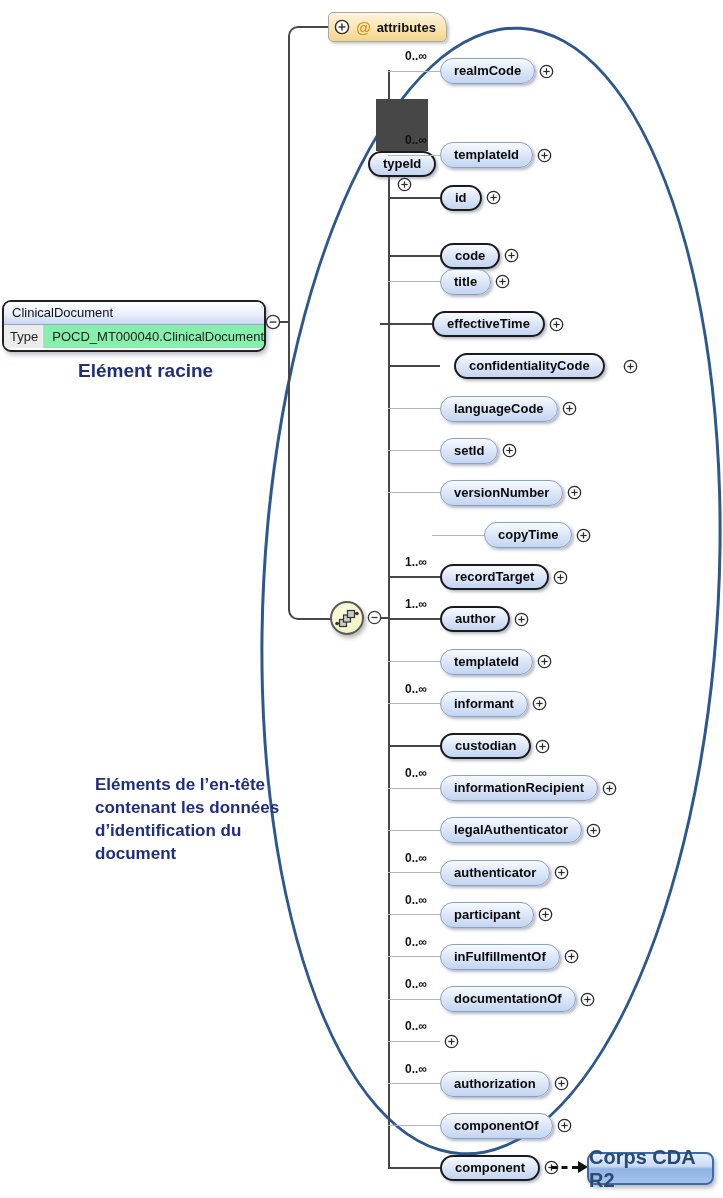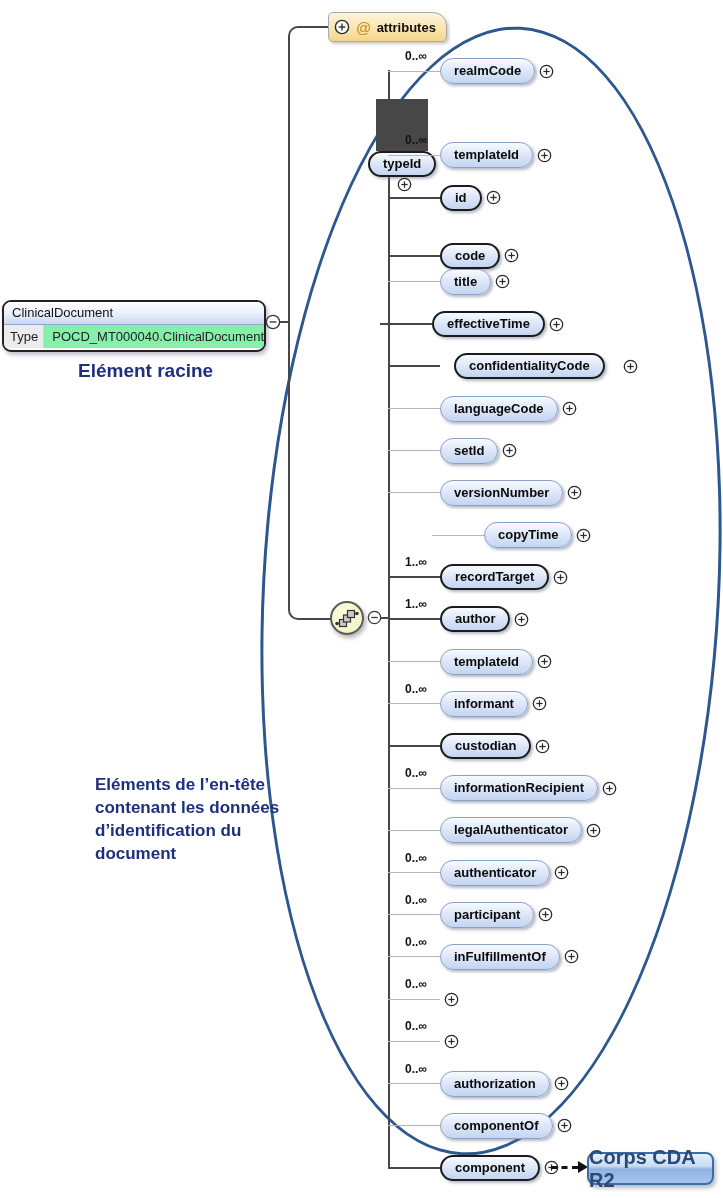--- a/index.html
+++ b/index.html
@@ -401,20 +401,21 @@
           <svg width="15" height="15" viewBox="0 0 16 16">
             <circle cx="8" cy="8" r="6.6" fill="#fff" stroke="#2b2b2b" stroke-width="1.4"></circle>
             <line x1="4.6" y1="8" x2="11.4" y2="8" stroke="#2b2b2b" stroke-width="1.3"></line>
             <line x1="8" y1="4.6" x2="8" y2="11.4" stroke="#2b2b2b" stroke-width="1.3"></line>
           </svg>
         </span>
       </div>
       <div class="child-row" style="top: 985.18px; left: 388px;">
         <div class="card">0..∞</div>
         <div class="conn"></div>
+        <div class="ebox">documentationOf</div>
         <span class="plus">
           <svg width="15" height="15" viewBox="0 0 16 16">
             <circle cx="8" cy="8" r="6.6" fill="#fff" stroke="#2b2b2b" stroke-width="1.4"></circle>
             <line x1="4.6" y1="8" x2="11.4" y2="8" stroke="#2b2b2b" stroke-width="1.3"></line>
             <line x1="8" y1="4.6" x2="8" y2="11.4" stroke="#2b2b2b" stroke-width="1.3"></line>
           </svg>
         </span>
       </div>
       <div class="child-row" style="top: 1027.37px; left: 388px;">
         <div class="card">0..∞</div>

